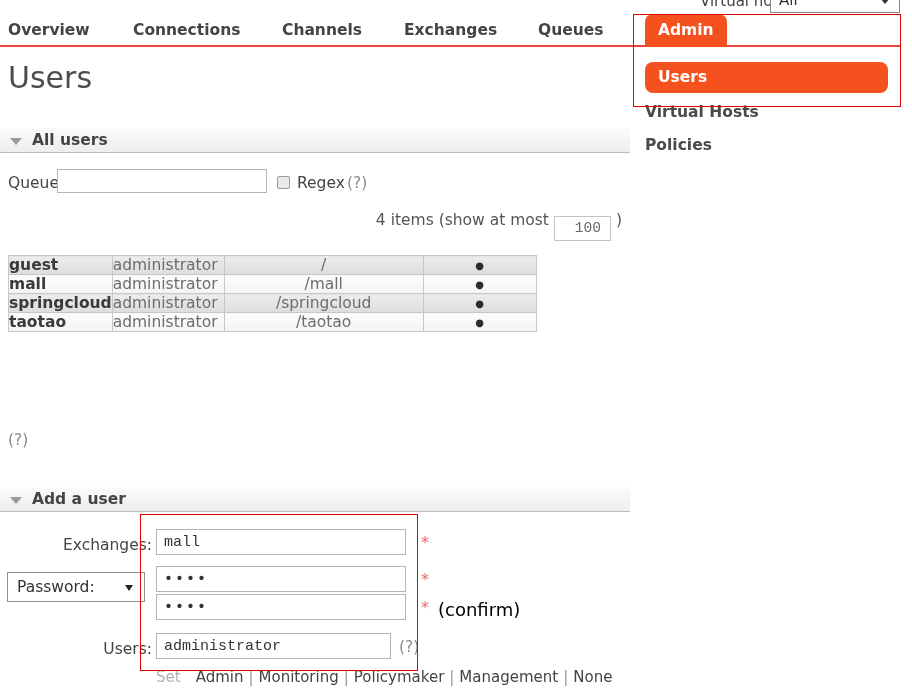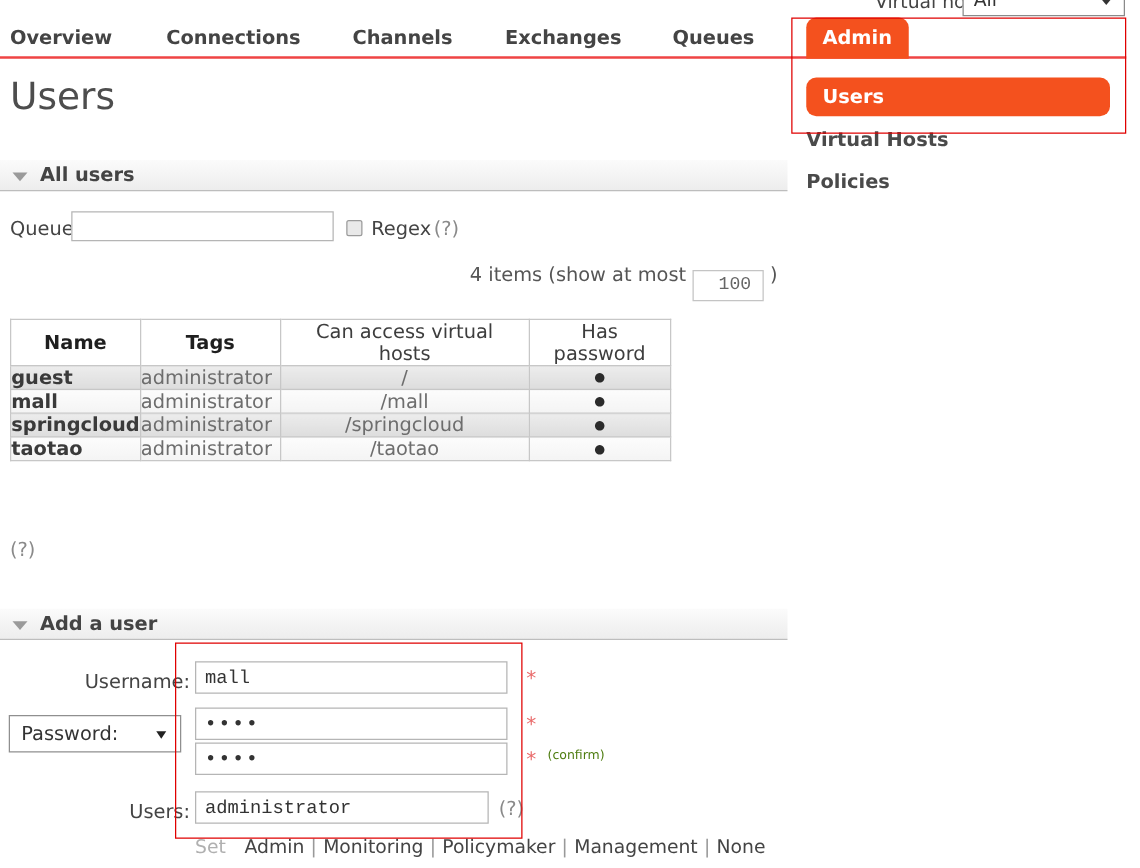--- a/index.html
+++ b/index.html
@@ -126,21 +126,21 @@
 
   .pw-select { position:absolute; left:7px; top:572px; width:138px; height:30px;
                border:1px solid #8f8f8f; background:#fff; font-size:15.5px;
                color:#333; line-height:28px; padding-left:9px; cursor:pointer; }
   .pw-select .arrow { position:absolute; right:11px; top:12px; width:0; height:0;
                border-left:4.5px solid transparent; border-right:4.5px solid transparent;
                border-top:6px solid #222; }
 
   .req { position:absolute; left:421px; color:#e96a6a; font-size:16px; }
   .req.r1 { top:533px; } .req.r2 { top:570px; } .req.r3 { top:598px; }
-  .confirm-note { position:absolute; left:438px; top:599px; font-size:10px; color:#4d7c0f; }
+  .confirm-note { position:absolute; left:438px; top:599px; font-size:18px; color:#000000; }
   .tags-help { position:absolute; left:399px; top:638px; font-size:15.5px; }
 
   
   .set-row { position:absolute; left:156px; top:668px; font-size:15px;
              white-space:nowrap; }
   .set-word { color:#b0b0b0; margin-right:10px; }
   .tag-link { color:#444; cursor:pointer; margin:0 5px; }
   .tag-sep  { color:#999; }
 </style>
 </head>
@@ -187,26 +187,20 @@
   </div>
 
   <table class="users-table">
     <colgroup>
       <col class="col-name">
         <col class="col-tags">
         <col class="col-vhost">
         <col class="col-pass">
     </colgroup>
     <tbody>
-        <tr>
-      <th>Name</th>
-      <th>Tags</th>
-      <th class="plain">Can access virtual hosts</th>
-      <th class="plain">Has password</th>
-    </tr>
     <tr class="odd">
       <td class="cname">guest</td>
       <td>administrator</td>
       <td class="center">/</td>
       <td class="dot">●</td>
     </tr>
     <tr class="even">
       <td class="cname">mall</td>
       <td>administrator</td>
       <td class="center">/mall</td>
@@ -227,21 +221,21 @@
   </tbody>
     </table>
 
   <span class="table-help help">(?)</span>
 
   <div class="section-bar b2">
     <span class="tri"></span>
     <span class="section-title">Add a user</span>
   </div>
 
-  <span class="form-label lbl-username">Username:</span>
+  <span class="form-label lbl-username">Exchanges:</span>
   <input class="text-input in-username" type="text" value="mall" style="">
   <span class="req r1">*</span>
 
   <div class="pw-select">
     <span>Password:</span>
     <span class="arrow"></span>
   </div>
   <input class="text-input in-pw1" type="text" value="••••" style="">
   <span class="req r2">*</span>
   <input class="text-input in-pw2" type="text" value="••••" style="">

